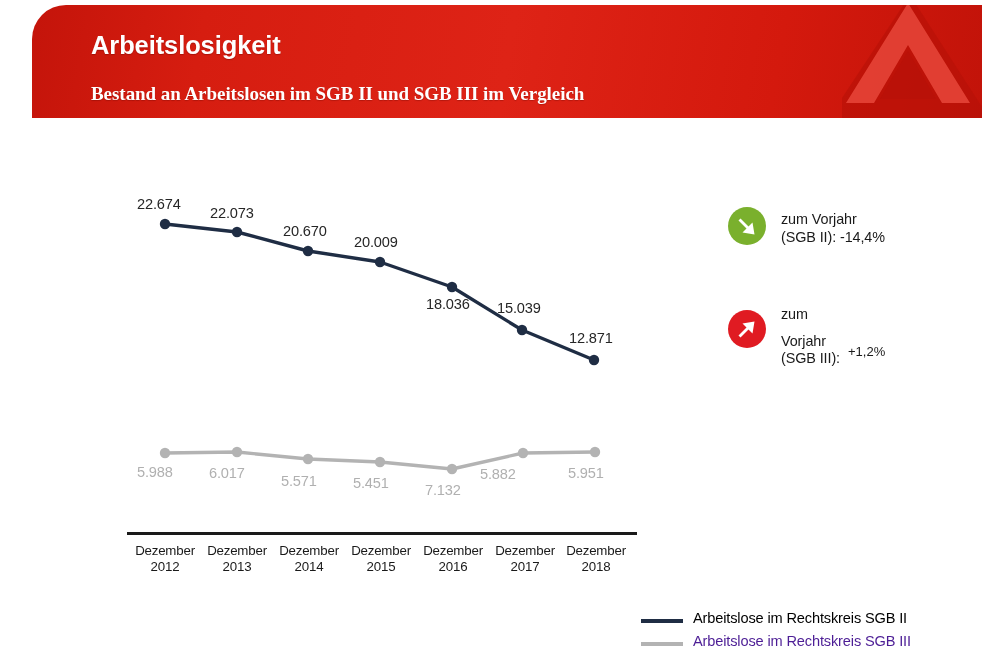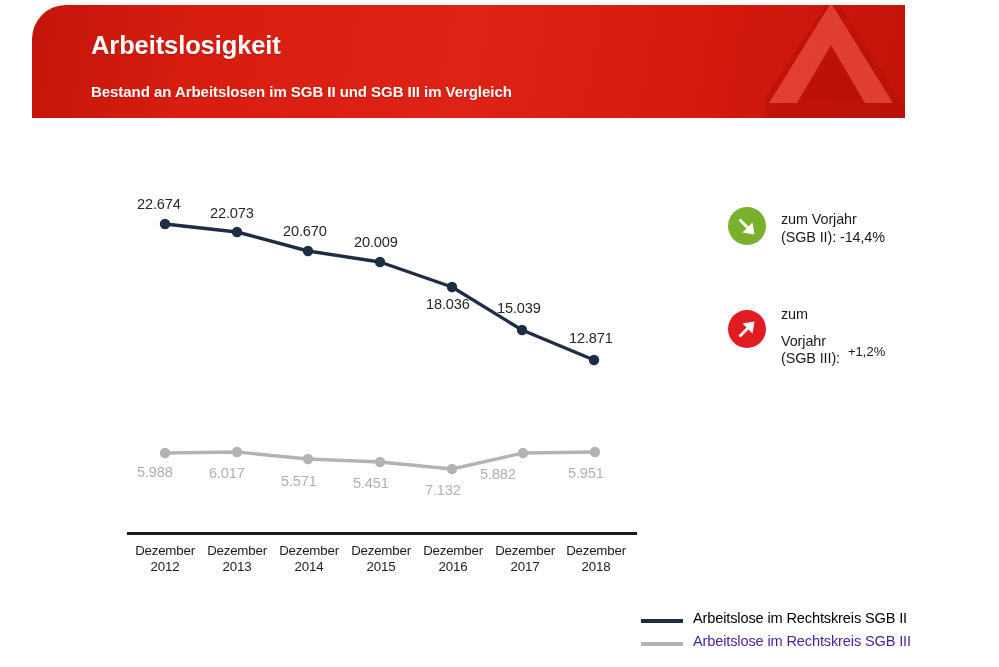--- a/index.html
+++ b/index.html
@@ -14,21 +14,21 @@
     overflow: hidden;
     font-family: "Liberation Sans", sans-serif;
     -webkit-font-smoothing: antialiased;
   }
 
   
   #header-banner {
     position: absolute;
     left: 32px;
     top: 5px;
-    width: 873px;
+    width: 950px;
     height: 113px;
     background: linear-gradient(100deg, #c4140a 0%, #d61d10 18%, #de2316 50%, #d4190d 78%, #c21309 100%);
     border-top-left-radius: 34px;
     overflow: hidden;
   }
   #header-logo-a {
     position: absolute;
     right: 0px;
     top: -6px;
     width: 140px;
@@ -44,25 +44,26 @@
     font-weight: bold;
     letter-spacing: -0.1px;
     text-shadow: 0 1px 1px rgba(90,0,0,0.35);
     white-space: nowrap;
   }
   #header-subtitle {
     position: absolute;
     left: 59px;
     top: 78px;
     color: #ffffff;
-    font-size: 15px;
+    font-size: 19px;
     font-weight: bold;
     letter-spacing: -0.05px;
     text-shadow: 0 1px 1px rgba(90,0,0,0.3);
     white-space: nowrap;
+    font-family: Liberation Serif, serif;
   }
 
   
   #chart-area {
     position: absolute;
     left: 0;
     top: 0;
     width: 999px;
     height: 667px;
     pointer-events: none;

